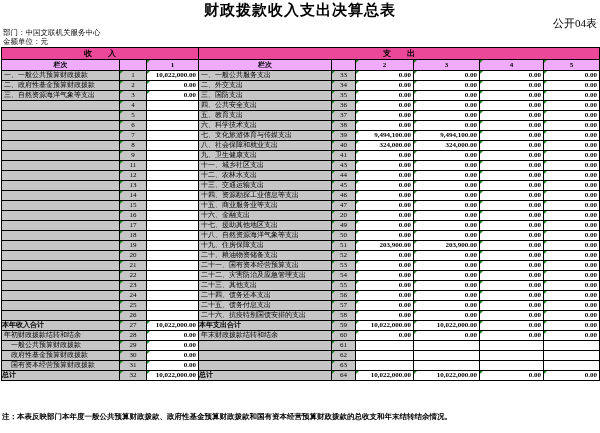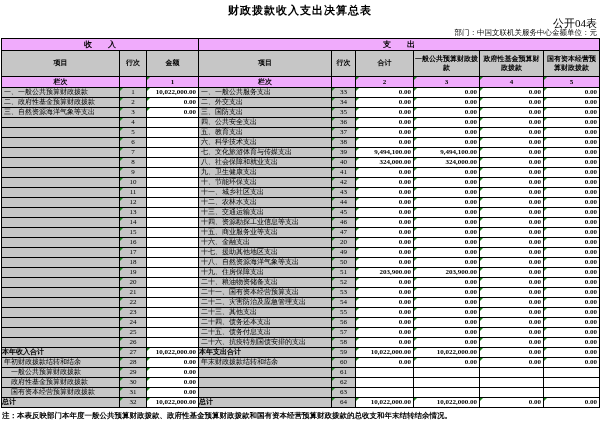--- a/index.html
+++ b/index.html
@@ -1,38 +1,38 @@
 <!DOCTYPE html>
 <html><head>
 <meta charset="utf-8">
 <style>
   * { margin:0; padding:0; box-sizing:border-box; }
   html,body { width:600px; height:433px; background:#fff; color:#000;
     font-family:"Liberation Serif","DejaVu Serif",serif; }
   .page { width:600px; height:433px; padding:2px 1px 0 1px; overflow:hidden; }
-  .title { text-align:center; font-weight:bold; font-size:11px; line-height:17px; letter-spacing:1px; }
+  .title { text-align:center; font-weight:bold; font-size:15px; line-height:17px; letter-spacing:1px; }
   .form-no { text-align:right; font-size:11px; line-height:9px; padding-right:2px; }
-  .meta-row { display:flex; justify-content:flex-end; font-size:7.5px; line-height:9px; padding:0 2px 1px 2px; }
+  .meta-row { display:flex; justify-content:flex-end; font-size:7.5px; line-height:9px; padding:0 2px 1px 2px;flex-direction:column; }
   table { width:598px; border-collapse:collapse; table-layout:fixed; border:1.5px solid #000; font-size:7px; }
   th, td { border:1px solid #000; position:relative; overflow:hidden; white-space:nowrap; }
   .gray { background:#c6c6c6; }
-  .band th { height:12px; font-weight:bold; font-size:8px; text-align:center; background:#f0abfc; }
+  .band th { height:12px; font-weight:bold; font-size:8px; text-align:center; background:#ec4899; }
   .colhead th { height:26px; font-weight:bold; text-align:center; background:#c6c6c6;
     white-space:normal; line-height:9px; padding:0 1px; }
   .lanci td { height:10px; text-align:center; background:#f0abfc; font-weight:bold; }
   tbody td { height:10px; line-height:9px; }
   .item { text-align:left; padding-left:2px; }
   .rownum { text-align:center; }
   .num { text-align:right; padding-right:2px; font-weight:bold;
     font-family:"Liberation Serif","DejaVu Serif",serif; }
   .total { font-weight:bold; text-align:left; padding-left:0; }
   .ind { padding-left:9px; }
   .tri::before { content:""; position:absolute; top:0; left:0; width:0; height:0;
     border-top:3px solid #1e8a1e; border-right:3px solid transparent; }
-  .note { font-size:7.5px; font-weight:bold; line-height:11px; padding:2px 1px 0 1px; }
+  .note { font-size:7.5px; font-weight:bold; line-height:11px; padding:2px 1px 0 1px;margin-top:28px; }
 </style>
 </head>
 <body>
 
 <div class="page">
   <div class="title">财政拨款收入支出决算总表</div>
   <div class="form-no">公开04表</div>
   <div class="meta-row">
     <span>部门：中国文联机关服务中心</span>
     <span>金额单位：元</span>
@@ -48,31 +48,20 @@
         <col style="width:58px">
       <col style="width:66px">
         <col style="width:64px">
         <col style="width:56px">
     </colgroup>
     <thead>
       <tr class="band">
         <th colspan="3">收　　入</th>
         <th colspan="6">支　　出</th>
       </tr>
-      <tr class="colhead">
-        <th>项目</th>
-        <th>行次</th>
-        <th>金额</th>
-        <th>项目</th>
-        <th>行次</th>
-        <th>合计</th>
-        <th>一般公共预算财政拨款</th>
-        <th>政府性基金预算财政拨款</th>
-        <th>国有资本经营预算财政拨款</th>
-      </tr>
       <tr class="lanci">
         <td>栏次</td>
         <td></td>
         <td class="tri">1</td>
         <td>栏次</td>
         <td></td>
         <td class="tri">2</td>
         <td class="tri">3</td>
         <td class="tri">4</td>
         <td class="tri">5</td>
@@ -173,31 +162,20 @@
           <td class="num"></td>
           <td class="item gray">九、卫生健康支出</td>
           <td class="rownum gray tri">41</td>
           <td class="num tri">0.00</td>
           <td class="num tri">0.00</td>
           <td class="num tri">0.00</td>
           <td class="num tri">0.00</td>
         </tr>
         <tr>
           <td class="item gray"></td>
-          <td class="rownum gray tri">10</td>
-          <td class="num"></td>
-          <td class="item gray">十、节能环保支出</td>
-          <td class="rownum gray tri">42</td>
-          <td class="num tri">0.00</td>
-          <td class="num tri">0.00</td>
-          <td class="num tri">0.00</td>
-          <td class="num tri">0.00</td>
-        </tr>
-        <tr>
-          <td class="item gray"></td>
           <td class="rownum gray tri">11</td>
           <td class="num"></td>
           <td class="item gray">十一、城乡社区支出</td>
           <td class="rownum gray tri">43</td>
           <td class="num tri">0.00</td>
           <td class="num tri">0.00</td>
           <td class="num tri">0.00</td>
           <td class="num tri">0.00</td>
         </tr>
         <tr>

